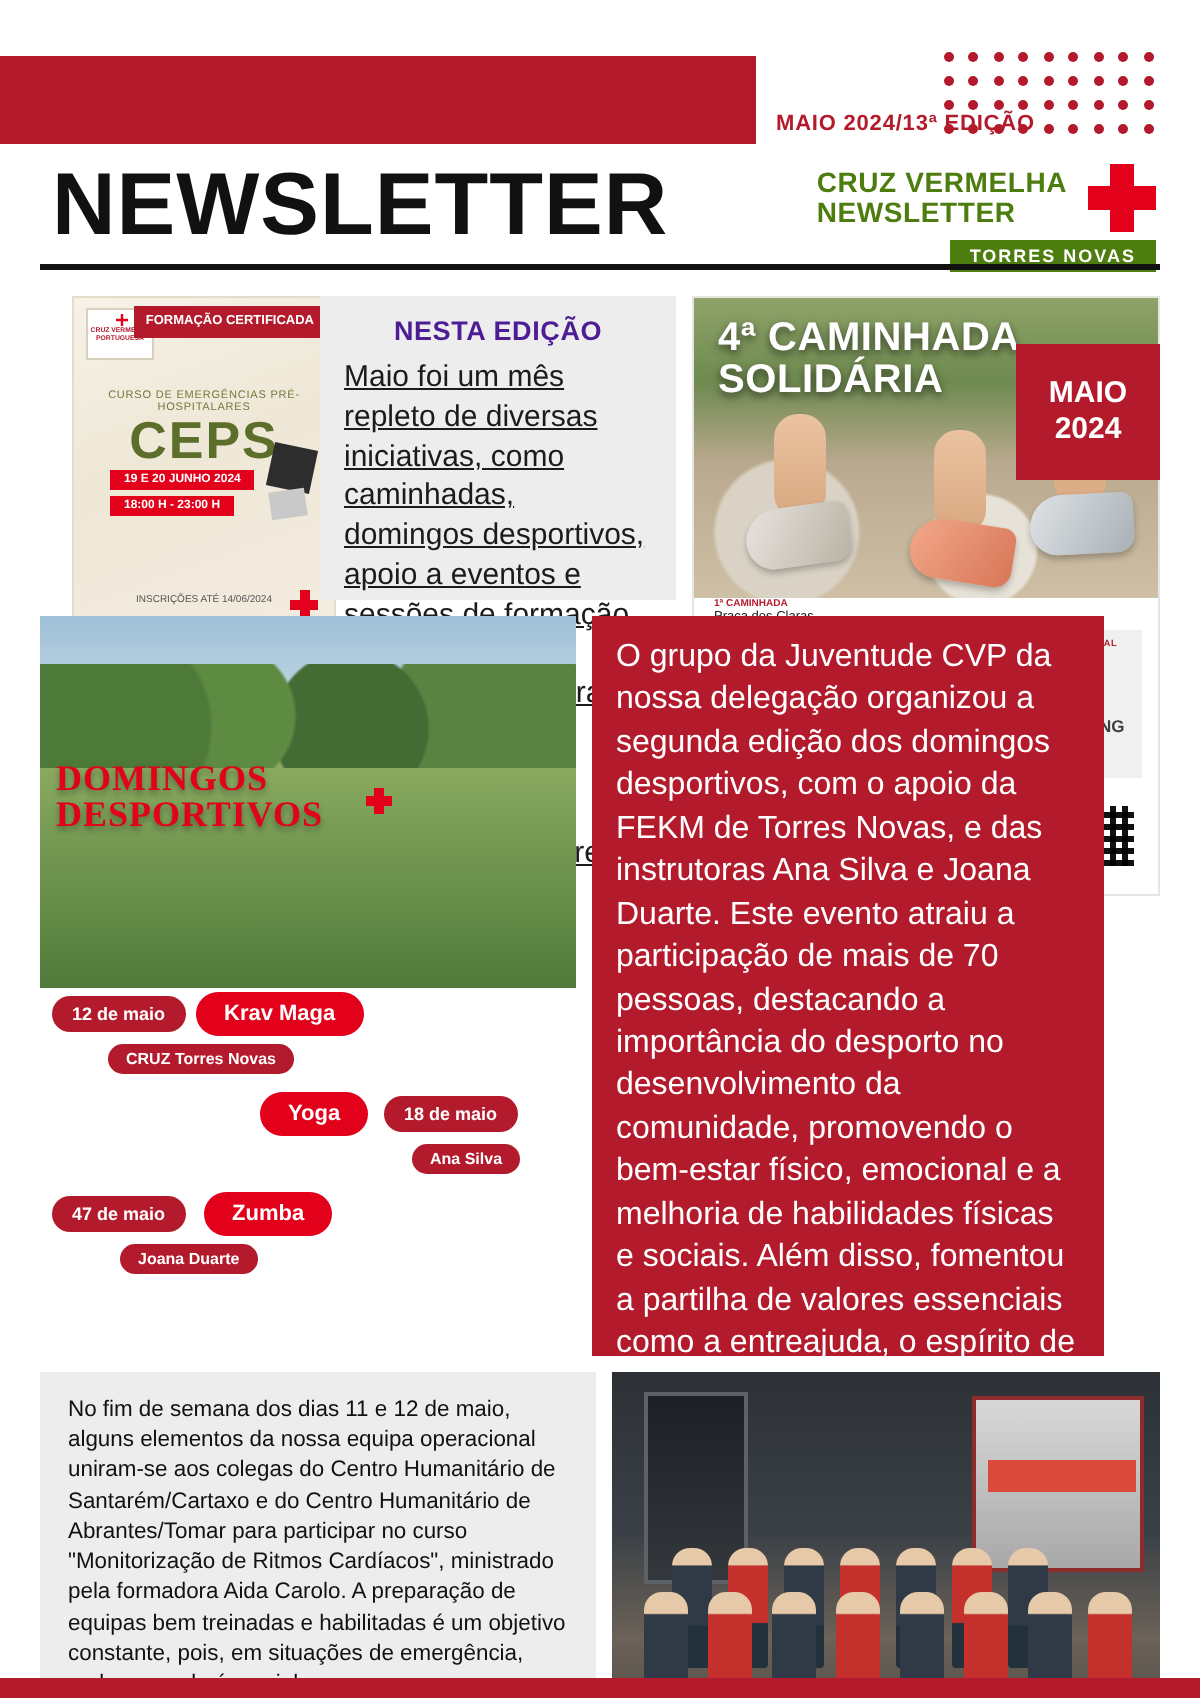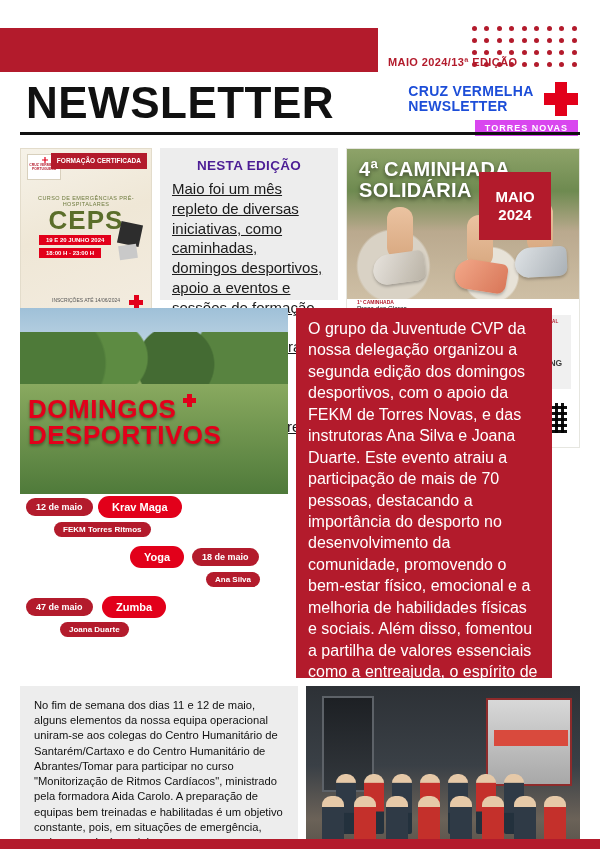--- a/index.html
+++ b/index.html
@@ -68,21 +68,21 @@
     letter-spacing: 0.5px;
     color: #111111;
   }
   .brand {
     position: absolute;
     right: 22px; top: 6px;
     width: 210px;
     text-align: right;
   }
   .brand-name {
-    color: #1d4ed8;
+    color: #4d7c0f;
     font-size: 14px;
     font-weight: bold;
     line-height: 1.1;
     letter-spacing: 0.3px;
     display: inline-block;
     text-align: left;
     vertical-align: top;
     padding-top: 2px;
   }
   .brand-cross {
@@ -94,21 +94,21 @@
   }
   .brand-cross:before, .brand-cross:after {
     content: "";
     position: absolute;
     background: #e2001a;
   }
   .brand-cross:before { left: 11px; top: 0; width: 12px; height: 34px; }
   .brand-cross:after  { left: 0; top: 11px; width: 34px; height: 12px; }
   .brand-sub {
     margin-top: 4px;
-    background: #d946ef;
+    background: #4d7c0f;
     color: #ffffff;
     font-size: 9px;
     font-weight: bold;
     letter-spacing: 1px;
     display: inline-block;
     padding: 3px 10px;
   }
   .rule {
     position: absolute;
     left: 20px; right: 20px; top: 56px;
@@ -117,21 +117,21 @@
   }
 
   
   .row1 {
     position: relative;
     margin: 10px 20px 0 20px;
     height: 152px;
   }
   .poster-ceps {
     position: absolute;
-    left: 0; top: 0;
+    left: 16px; top: 0;
     width: 132px; height: 172px;
     background: linear-gradient(160deg,#f6f2e8 0%, #efe7d6 45%, #f3ece0 100%);
     border: 1px solid #e3dccb;
     overflow: hidden;
   }
   .ceps-logo {
     position: absolute; left: 6px; top: 5px;
     width: 34px; height: 26px;
     background: #ffffff;
     border: 1px solid #d8d0bd;
@@ -318,21 +318,21 @@
   .walk-logos {
     position: absolute; left: 8px; right: 8px; bottom: 4px;
     display: flex; gap: 4px; align-items: center;
   }
   .walk-logos span {
     font-size: 5px; background: #e8e8e8; color: #555;
     padding: 2px 4px; font-weight: bold;
   }
   .maio-badge {
     position: absolute;
-    left: 479px; top: 172px;
+    left: 508px; top: 172px;
     width: 72px; height: 68px;
     background: #b31b2c;
     color: #ffffff;
     font-size: 15px;
     font-weight: bold;
     display: flex; flex-direction: column;
     align-items: center; justify-content: center;
     line-height: 1.2;
     z-index: 5;
   }
@@ -351,26 +351,27 @@
   }
   .sb-trees {
     position: absolute; left: 0; right: 0; top: 24px; height: 52px;
     background:
       radial-gradient(circle at 12% 60%, #4e7a39 0 22%, transparent 23%),
       radial-gradient(circle at 34% 50%, #5d8b42 0 20%, transparent 21%),
       radial-gradient(circle at 58% 62%, #446b33 0 24%, transparent 25%),
       radial-gradient(circle at 84% 52%, #588340 0 22%, transparent 23%);
   }
   .sb-title {
-    position: absolute; left: 8px; top: 88px;
+    position: absolute; left: 8px; top: 72px;
     color: #e2001a;
-    font-size: 26px; font-weight: bold;
+    font-size: 18px; font-weight: bold;
     line-height: 1.0;
     letter-spacing: .5px;
     text-shadow: 0 2px 3px rgba(0,0,0,.35);
+    font-family: Liberation Serif, serif;
   }
   .sb-juv {
     position: absolute; right: 10px; top: 88px;
     text-align: center;
   }
   .sb-juv .jv {
     font-family: "Liberation Serif", serif;
     font-size: 19px; color: #ffffff; font-style: italic; font-weight: bold;
     text-shadow: 0 1px 2px rgba(0,0,0,.4);
   }
@@ -611,21 +612,21 @@
       <span>DOMINGOS</span><br>
       <span>DESPORTIVOS</span>
     </div>
     <div class="sb-cross"></div>
   </div>
 
   <div class="sched">
     <div class="sched-card">
       <div class="pill date" style="left:6px; top:0;">12 de maio</div>
       <div class="pill name" style="left:78px; top:-2px;">Krav Maga</div>
-      <div class="pill sub" style="left:34px; top:24px;">FEKM Torres Ritmos</div>
+      <div class="pill sub" style="left:34px; top:24px;">CRUZ Torres Novas</div>
     </div>
     <div class="sched-card">
       <div class="pill name" style="left:110px; top:-2px;">Yoga</div>
       <div class="pill date" style="left:172px; top:0;">18 de maio</div>
       <div class="pill sub" style="left:186px; top:24px;">Ana Silva</div>
     </div>
     <div class="sched-card">
       <div class="pill date" style="left:6px; top:0;">47 de maio</div>
       <div class="pill name" style="left:82px; top:-2px;">Zumba</div>
       <div class="pill sub" style="left:40px; top:24px;">Joana Duarte</div>

